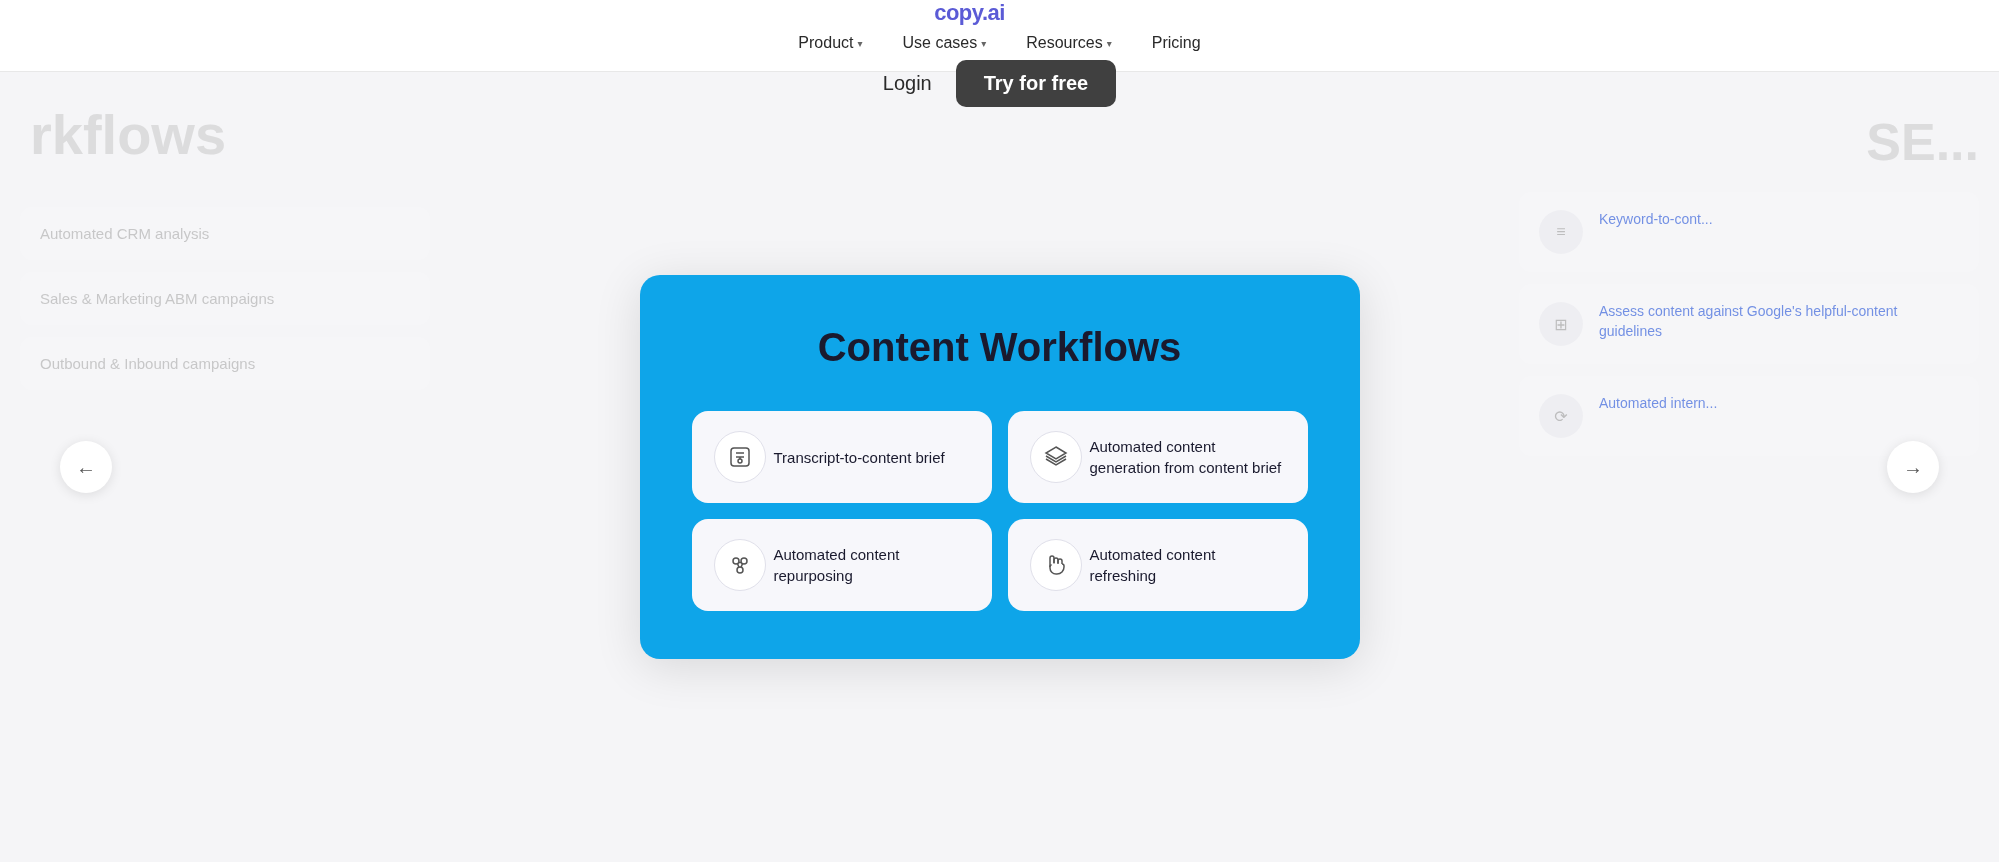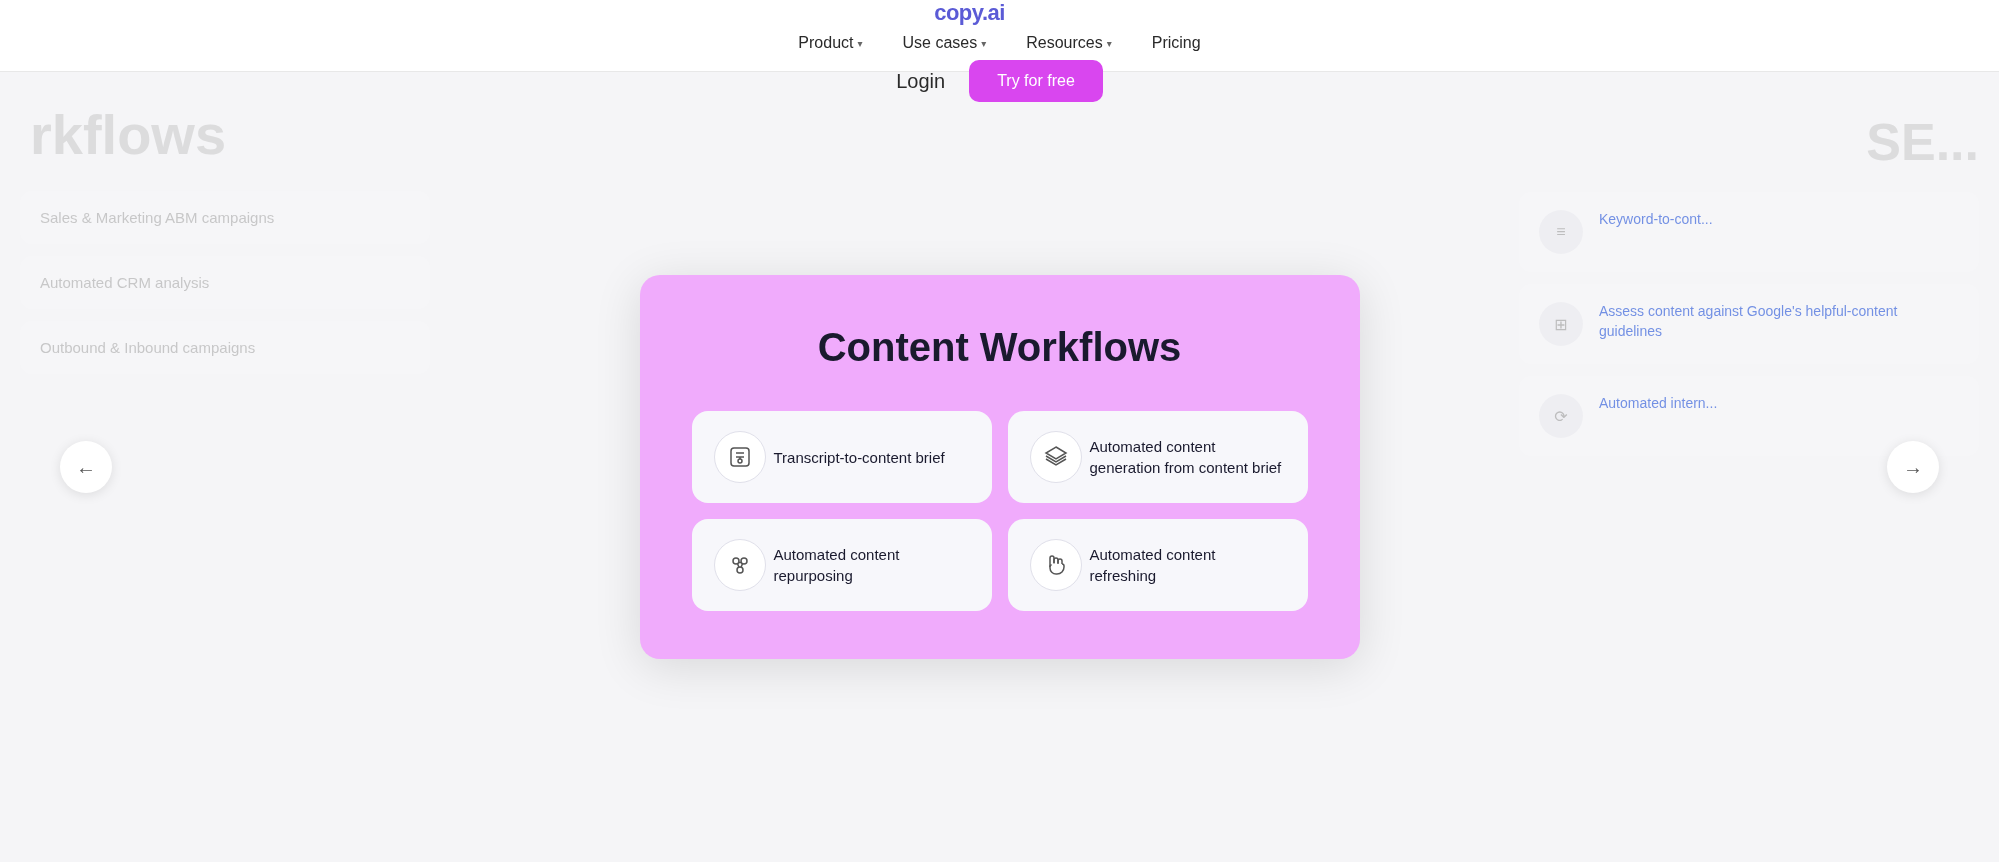--- a/index.html
+++ b/index.html
@@ -59,26 +59,26 @@
       align-items: center;
       gap: 24px;
     }
     .nav-login {
       font-size: 20px;
       color: #2a2a2a;
       font-weight: 500;
       cursor: pointer;
     }
     .nav-cta {
-      background: #d946ef;
+      background: #404040;
       color: #fff;
       padding: 12px 28px;
       border-radius: 10px;
-      font-size: 16px;
-      font-weight: 400;
+      font-size: 20px;
+      font-weight: 700;
       cursor: pointer;
       border: none;
     }
 
     
     .main {
       margin-top: 72px;
       height: 790px;
       position: relative;
       overflow: hidden;
@@ -190,21 +190,21 @@
       z-index: 10;
     }
 
     
     .center-modal {
       position: absolute;
       left: 50%;
       top: 50%;
       transform: translate(-50%, -50%);
       width: 720px;
-      background: #f0abfc;
+      background: #0ea5e9;
       border-radius: 20px;
       padding: 48px 52px;
       box-shadow: 0 8px 48px rgba(0,0,0,0.12);
       z-index: 20;
     }
     .modal-title {
       font-size: 40px;
       font-weight: 700;
       color: #1a1a2e;
       text-align: center;
@@ -273,25 +273,25 @@
   <div class="nav-right">
     <div class="nav-login">Login</div>
     <button class="nav-cta">Try for free</button>
   </div>
 </nav>
 
 <div class="main">
 
   <div class="panel-left">
     <div style="padding: 30px 30px 0;">
-      <div style="font-size: 56px; font-weight: 700; color: #ccc; margin-bottom: 24px;">rkflows</div>
+      <div style="font-size: 56px; font-weight: 700; color: #ccc; margin-bottom: 40px;">rkflows</div>
     </div>
     <div style="padding: 0 20px;">
+      <div class="panel-left-item">Automated CRM analysis</div>
       <div class="panel-left-item">Sales &amp; Marketing ABM campaigns</div>
-      <div class="panel-left-item">Automated CRM analysis</div>
       <div class="panel-left-item">Outbound &amp; Inbound campaigns</div>
     </div>
   </div>
 
   <div class="arrow-btn-left">
     <span>←</span>
   </div>
 
   <div class="panel-right">
     <div class="panel-right-header">SE...</div>

